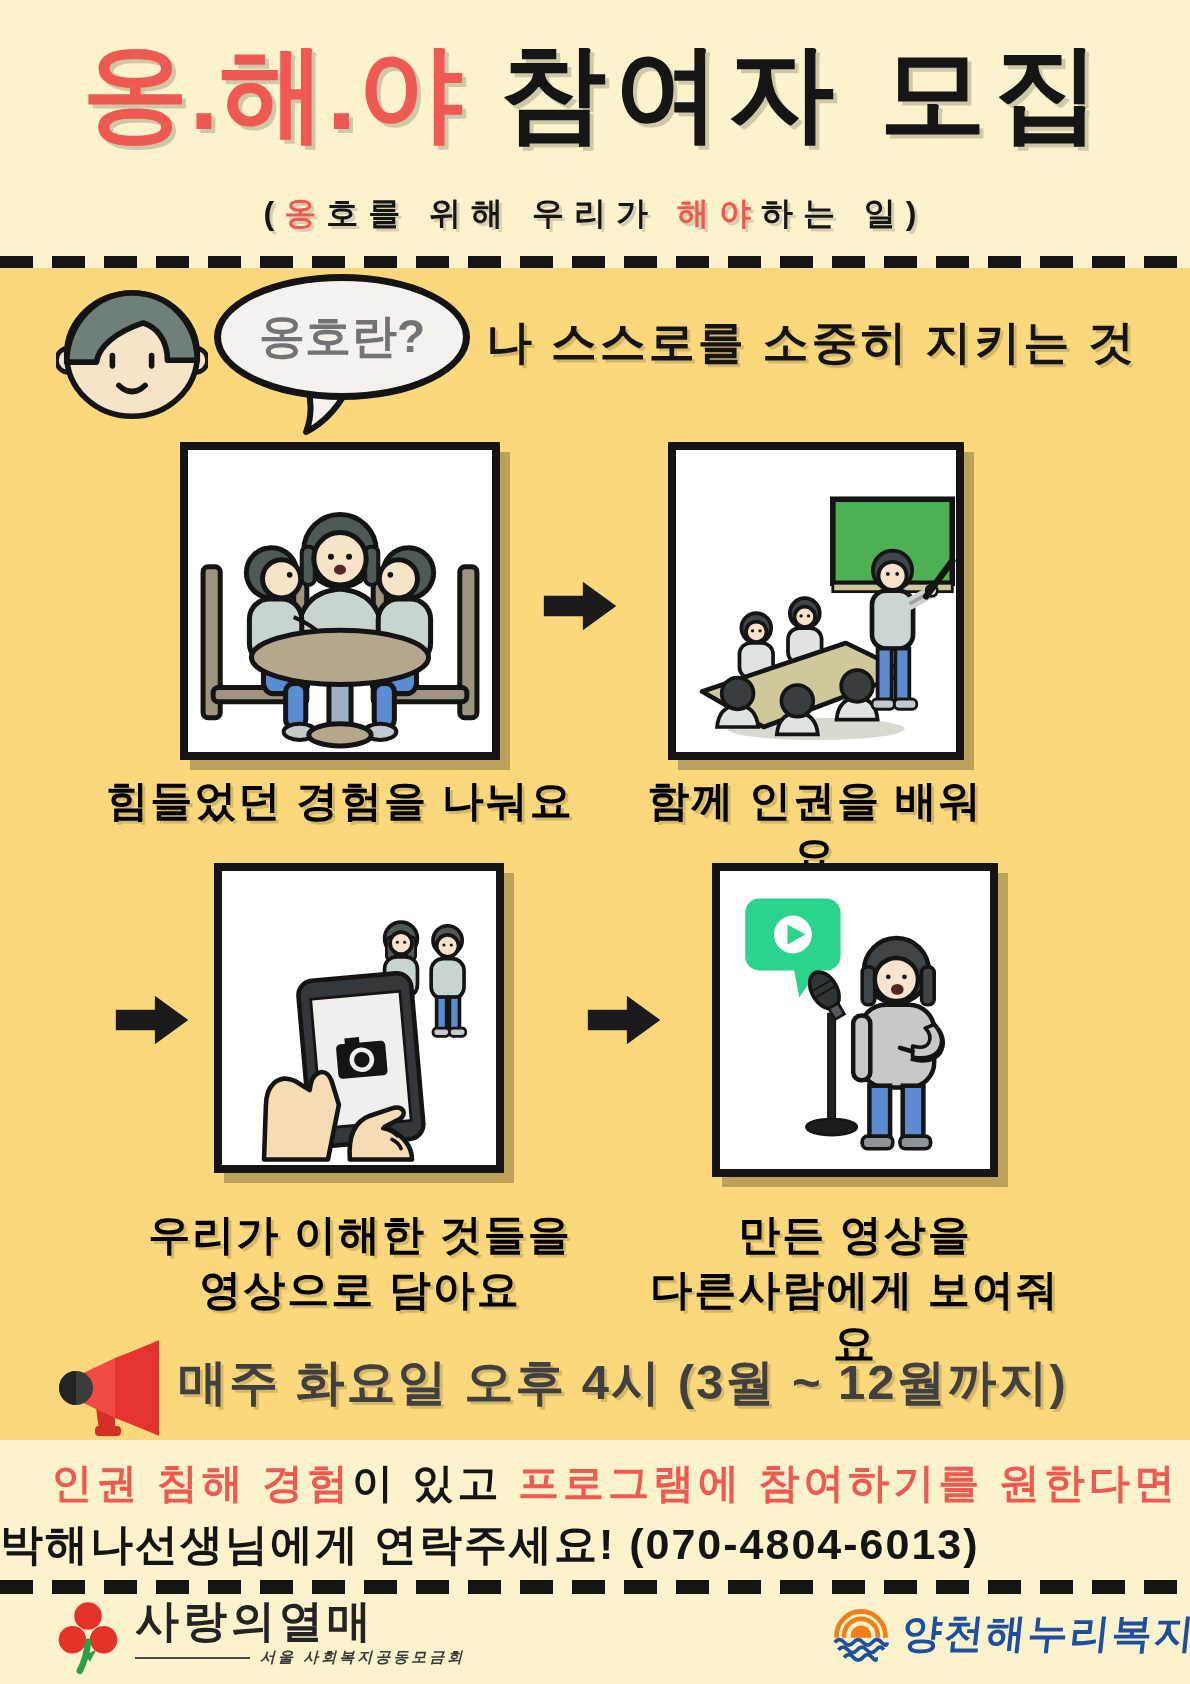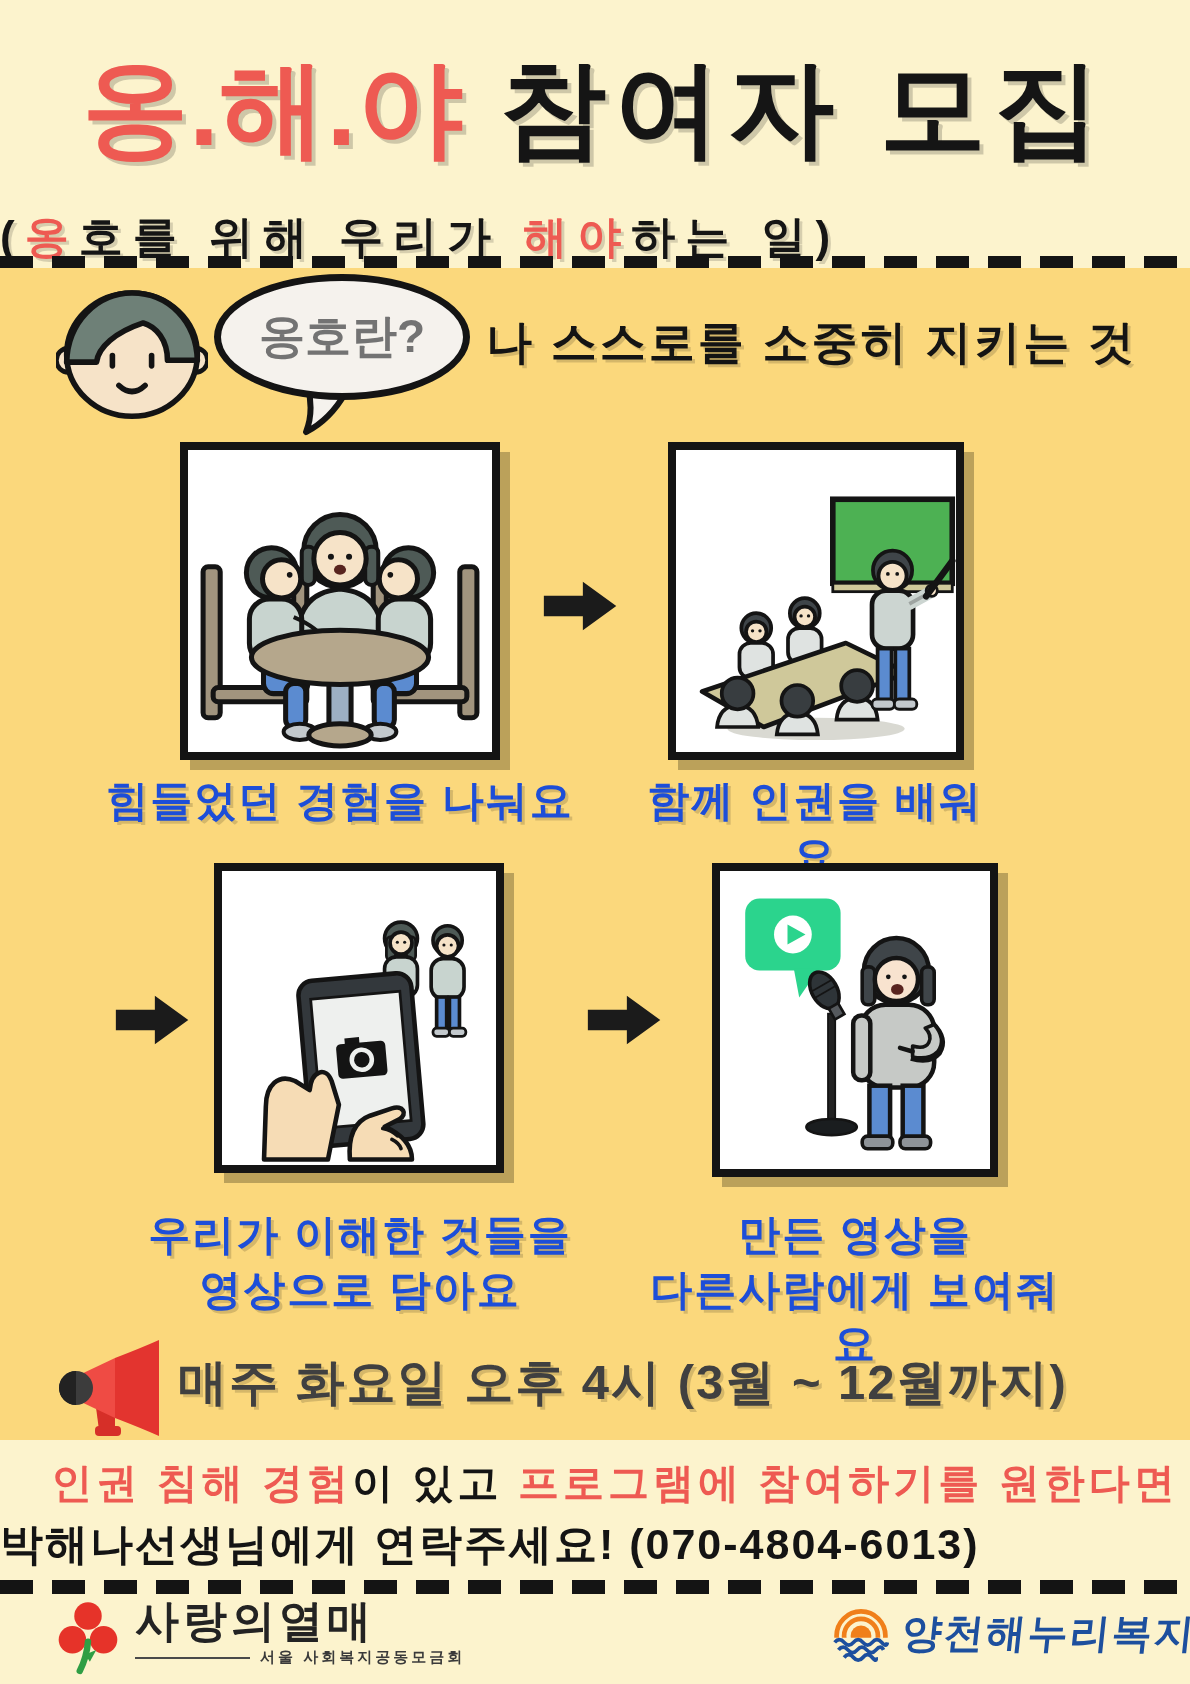--- a/index.html
+++ b/index.html
@@ -9,58 +9,58 @@
   }
   *{margin:0;padding:0;box-sizing:border-box;}
   html,body{background:#888;}
   body{font-family:"Liberation Sans","DejaVu Sans",sans-serif;}
   #poster{position:relative;width:1190px;height:1684px;margin:0 auto;overflow:hidden;
           background:var(--bg-cream,#fcf3cd);}
   .abs{position:absolute;}
   .dash{position:absolute;left:0;width:100%;height:14px;
         background:repeating-linear-gradient(90deg,#141414 0 33px,transparent 33px 52px);}
   
-  .top{position:absolute;top:16px;left:0;width:100%;height:264px;background:var(--bg-cream,#fcf3cd);}
+  .top{position:absolute;top:0;left:0;width:100%;height:264px;background:var(--bg-cream,#fcf3cd);}
   .title{position:absolute;top:26px;left:0;width:100%;text-align:center;
          font-size:106px;font-weight:800;line-height:1.25;letter-spacing:1px;
          text-shadow:4px 4px 0 rgba(0,0,0,0.18);white-space:nowrap;}
   .title .red{color:var(--accent-red,#ee5a52);margin-right:36px;}
   .title .blk{color:#151515;letter-spacing:8px;}
-  .subtitle{position:absolute;top:192px;left:0;width:100%;
-            font-size:44px;font-weight:800;color:#151515;letter-spacing:10px;
+  .subtitle{position:absolute;top:192px;left:0;width:100%;text-align:center;
+            font-size:32px;font-weight:800;color:#151515;letter-spacing:10px;
             text-shadow:3px 3px 0 rgba(0,0,0,0.15);white-space:nowrap;}
   .subtitle .red{color:var(--accent-red,#ee5a52);}
   
   .main{position:absolute;top:268px;left:0;width:100%;height:1172px;background:var(--bg-yellow,#fbd87c);}
   .bubble{position:absolute;left:214px;top:6px;width:256px;height:126px;
           background:#f5f2ed;border:7px solid #141414;border-radius:50%;
           display:flex;align-items:center;justify-content:center;
           font-size:46px;font-weight:800;color:#737373;z-index:2;}
   .bubble-tail{position:absolute;left:300px;top:118px;z-index:1;}
   .statement{position:absolute;left:486px;top:44px;font-size:46px;font-weight:800;color:#141414;
              letter-spacing:3px;white-space:nowrap;text-shadow:3px 3px 0 rgba(0,0,0,0.15);}
   .panel{position:absolute;background:#ffffff;border:8px solid #141414;
          box-shadow:10px 10px 0 rgba(70,60,30,0.35);}
   .panel svg{display:block;width:100%;height:100%;}
-  .cap{position:absolute;text-align:center;font-size:42px;font-weight:800;color:#1d4ed8;
+  .cap{position:absolute;text-align:center;font-size:42px;font-weight:800;color:#000000;
        text-shadow:3px 3px 0 rgba(0,0,0,0.15);letter-spacing:2px;line-height:1.3;}
   .arrow{position:absolute;width:82px;height:52px;}
   .announce-text{position:absolute;left:178px;top:1082px;font-size:49px;font-weight:800;
                  color:#404040;white-space:nowrap;letter-spacing:2px;
                  text-shadow:3px 3px 0 rgba(0,0,0,0.15);text-align:right;}
   
   .contact{position:absolute;top:1440px;left:0;width:100%;height:244px;background:var(--bg-cream,#fcf3cd);}
   .c-line1{position:absolute;top:16px;left:0;width:100%;text-align:center;font-size:41px;
            font-weight:800;letter-spacing:4px;color:#141414;white-space:nowrap;padding-left:40px;}
   .c-line1 .red{color:var(--accent-red,#ee5a52);}
   .c-line2{position:absolute;top:76px;left:0;width:100%;text-align:left;font-size:43px;
            font-weight:800;letter-spacing:2px;color:#141414;white-space:nowrap;}
   .footer-left{position:absolute;left:55px;top:158px;display:flex;align-items:flex-start;gap:14px;}
   .fl-text .name{font-size:44px;font-weight:600;color:#232323;letter-spacing:4px;line-height:1.05;}
-  .fl-sub{display:flex;align-items:center;gap:10px;margin-top:4px;}
+  .fl-sub{display:flex;align-items:center;gap:10px;margin-top:4px;font-style:italic;}
   .fl-sub .rule{width:115px;height:2px;background:#4a4a4a;}
   .fl-sub .sub{font-size:15px;color:#3a3a3a;letter-spacing:3px;font-weight:600;}
   .footer-right{position:absolute;left:830px;top:162px;display:flex;align-items:center;gap:10px;}
   .fr-name{font-size:40px;font-weight:800;color:var(--logo-blue,#1d4f9e);letter-spacing:2px;
            transform:skewX(-6deg);white-space:nowrap;}
 </style>
 </head>
 <body>
 
 <div id="poster">

